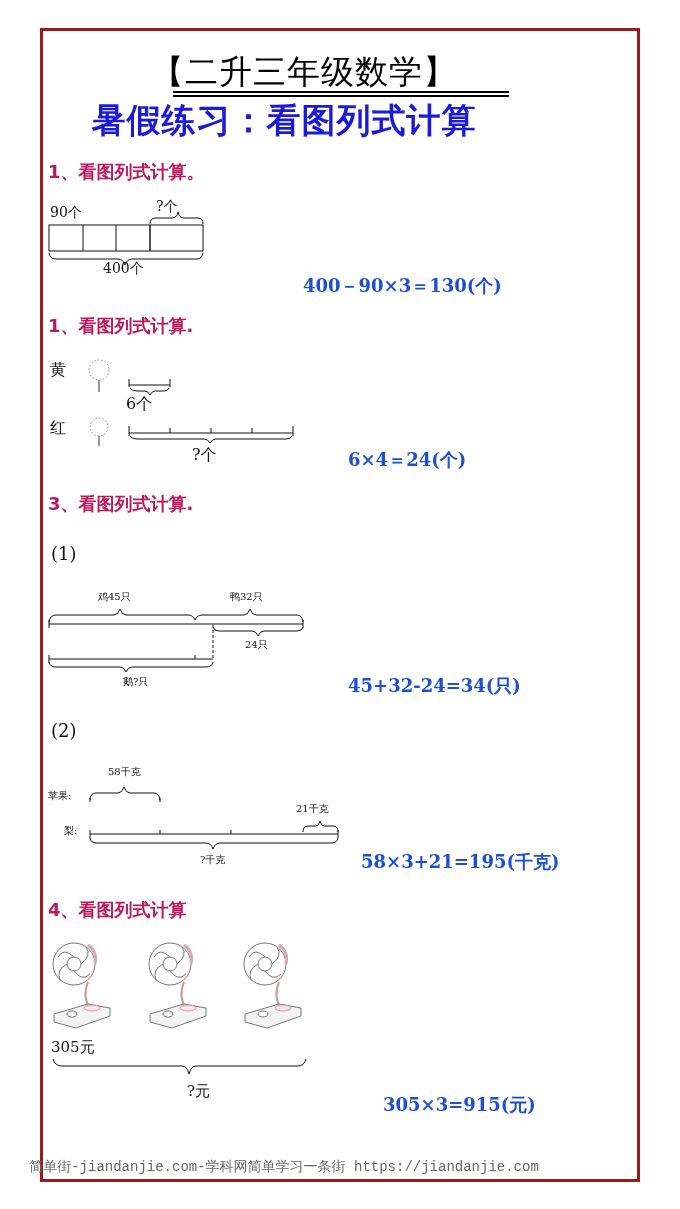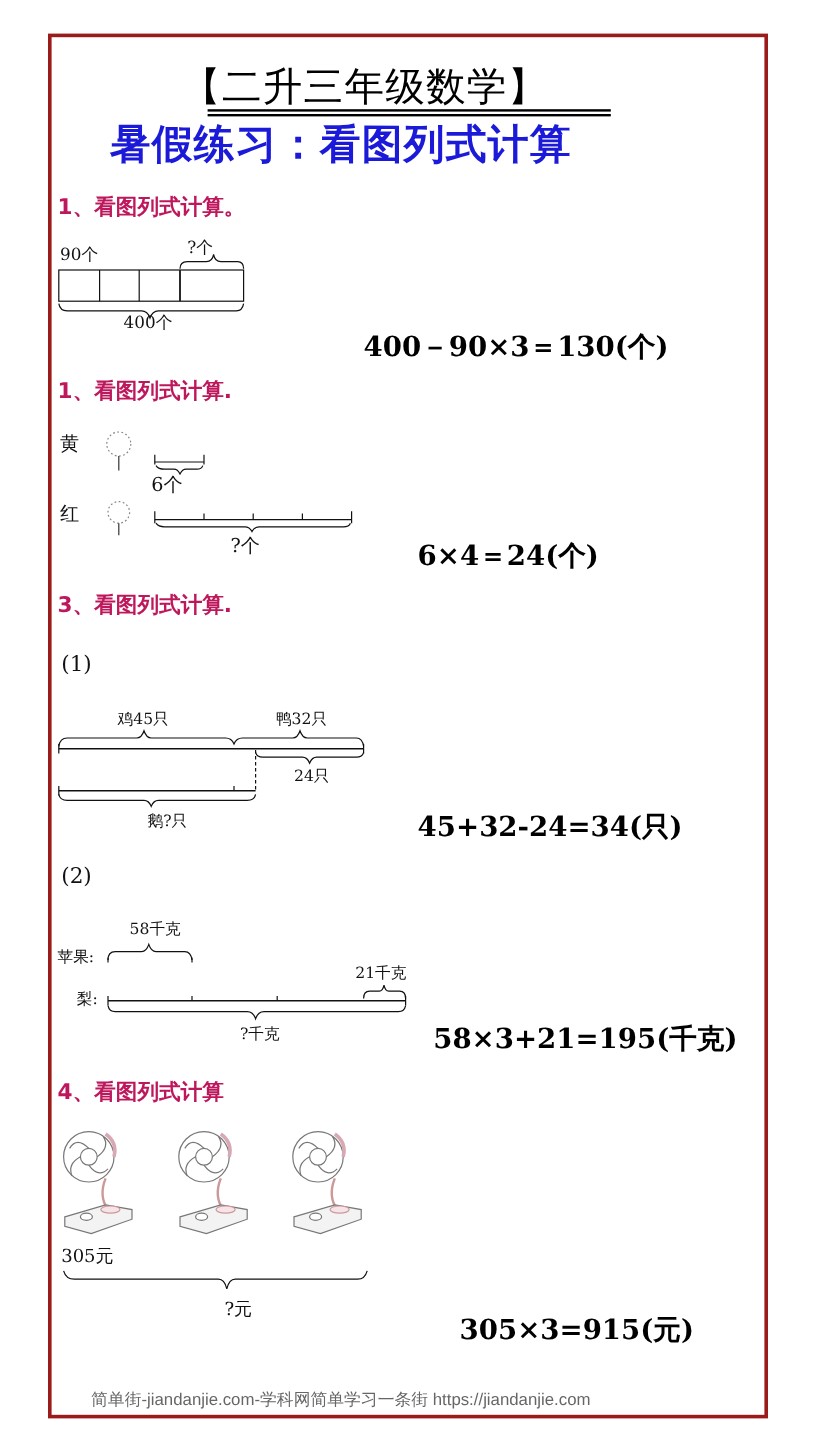--- a/index.html
+++ b/index.html
@@ -13,25 +13,25 @@
             color: #000; letter-spacing: 1px; }
   .title1-line { left: 173px; width: 336px; top: 91px; height: 0;
                  border-top: 2px solid #000; }
   .title1-line2 { left: 173px; width: 336px; top: 95px; height: 0;
                   border-top: 2px solid #000; }
   .title2 { left: 0; width: 568px; top: 98px; text-align: center;
             font-family: "DejaVu Sans", sans-serif; font-size: 34px; font-weight: bold;
             color: #1a1ad8; letter-spacing: 1px; }
   .qhead { font-family: "DejaVu Sans", sans-serif; font-weight: bold; font-size: 18px; color: #be185d; left: 48px; }
   .sub { font-family: "DejaVu Serif", serif; font-size: 18px; left: 51px; }
-  .answer { font-family: "DejaVu Serif", serif; font-weight: bold; font-size: 23px; color: #000000; }
-  .lbl { font-family: "DejaVu Serif", serif; font-size: 13px; color: #111; white-space: nowrap; }
+  .answer { font-family: "DejaVu Serif", serif; font-weight: bold; font-size: 18px; color: #1d4ed8; }
+  .lbl { font-family: "DejaVu Serif", serif; font-size: 10px; color: #111; white-space: nowrap; }
   .lbl-lg { font-family: "DejaVu Serif", serif; font-size: 16px; color: #111; white-space: nowrap; }
   .footer { left: 0; width: 568px; top: 1158px; text-align: center;
-            font-family: Liberation Sans, sans-serif; font-size: 14px; color: #666; }
+            font-family: Liberation Mono, monospace; font-size: 14px; color: #666; }
   svg { position: absolute; overflow: visible; }
 </style>
 </head>
 <body>
 
 <div class="frame"></div>
 
 <div class="abs title1">【二升三年级数学】</div>
 <div class="abs title1-line"></div>
 <div class="abs title1-line2"></div>

